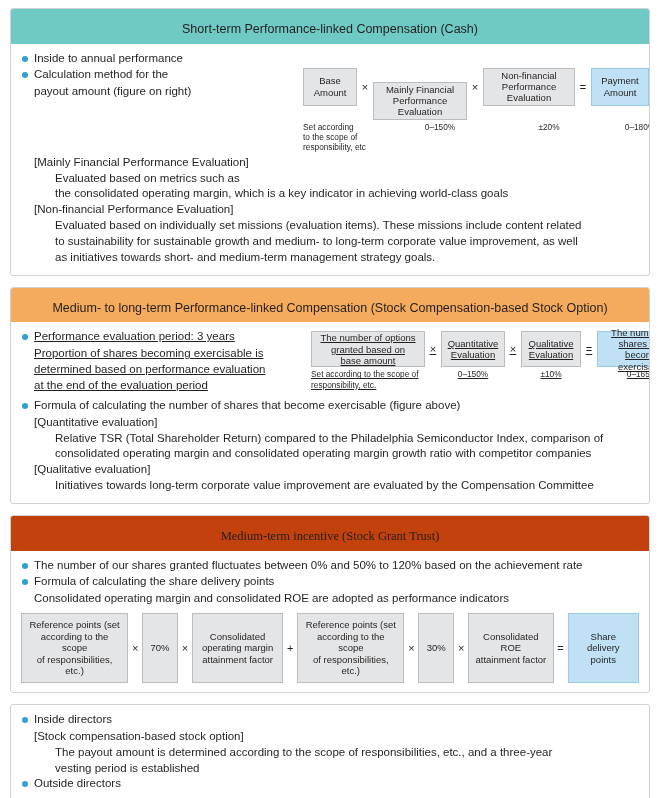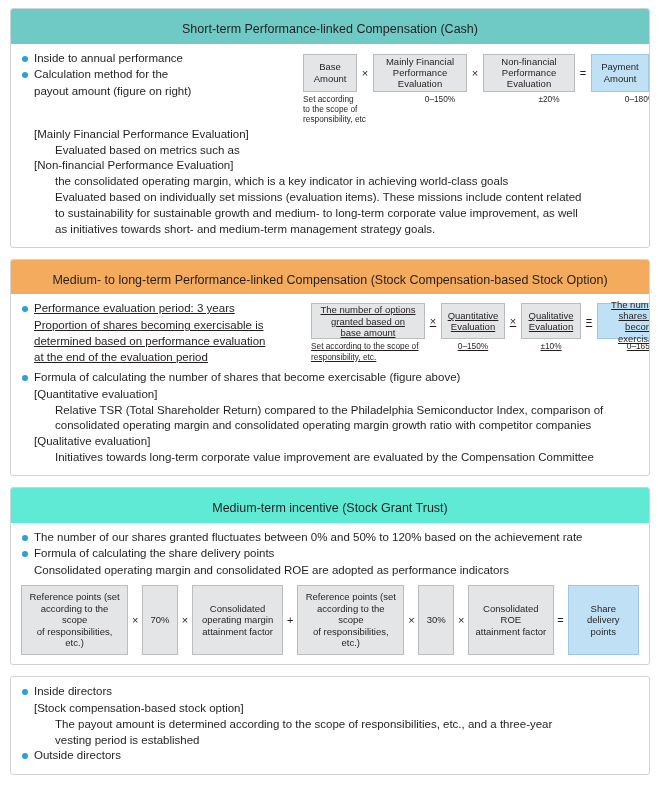--- a/index.html
+++ b/index.html
@@ -32,21 +32,21 @@
   }
   .sec-head {
     text-align: center;
     font-size: 12.5px;
     padding: 13px 6px 6px;
     line-height: 1.25;
     color: #231f20;
   }
   .head-teal { background: #6fc9c4; }
   .head-orange { background: #f5ab5e; }
-  .head-blue { background: #5eead4; }
+  .head-blue { background: #c2410c; font-family: Liberation Serif, serif; }
   .head-green { background: #9dc97f; }
   .sec-body {
     padding: 7px 10px 9px 10px;
   }
   .bullet {
     position: relative;
     padding-left: 13px;
     margin: 0 0 1px 0;
     line-height: 1.38;
   }
@@ -161,21 +161,21 @@
           <div class="bullet">Calculation method for the</div>
           <div class="plain indent1">payout amount (figure on right)</div>
         </div>
         <div class="s1-right">
           <div class="formula-row">
             <div class="fbox" style="width:54px;height:38px;">
                 <span style="white-space:pre-line">Base
 Amount</span>
               </div>
             <div class="op">×</div>
-            <div class="fbox" style="width:94px;height:38px;">
+            <div class="fbox" style="width:94px;height:38px;margin-top:28px;">
                 <span style="white-space:pre-line">Mainly Financial
 Performance
 Evaluation</span>
               </div>
             <div class="op">×</div>
             <div class="fbox" style="width:92px;height:38px;">
                 <span style="white-space:pre-line">Non-financial
 Performance
 Evaluation</span>
               </div>
@@ -193,22 +193,22 @@
             <div class="cap" style="width:94px;white-space:pre-line">0–150%</div>
             <div style="width:16px"></div>
             <div class="cap" style="width:92px;white-space:pre-line">±20%</div>
             <div style="width:16px"></div>
             <div class="cap" style="width:58px;white-space:pre-line">0–180%</div>
           </div>
         </div>
       </div>
       <div class="plain indent1" style="margin-top:2px">[Mainly Financial Performance Evaluation]</div>
       <div class="plain indent2">Evaluated based on metrics such as</div>
+      <div class="plain indent2">the consolidated operating margin, which is a key indicator in achieving world-class goals</div>
       <div class="plain indent1">[Non-financial Performance Evaluation]</div>
-      <div class="plain indent2">the consolidated operating margin, which is a key indicator in achieving world-class goals</div>
       <div class="plain indent2">Evaluated based on individually set missions (evaluation items). These missions include content related</div>
       <div class="plain indent2">to sustainability for sustainable growth and medium- to long-term corporate value improvement, as well</div>
       <div class="plain indent2">as initiatives towards short- and medium-term management strategy goals.</div>
     </div>
   </div>
 
   <div class="section">
     <div class="sec-head head-orange">Medium- to long-term Performance-linked Compensation (Stock Compensation-based Stock Option)</div>
     <div class="sec-body">
       <div class="s2-wrap">

